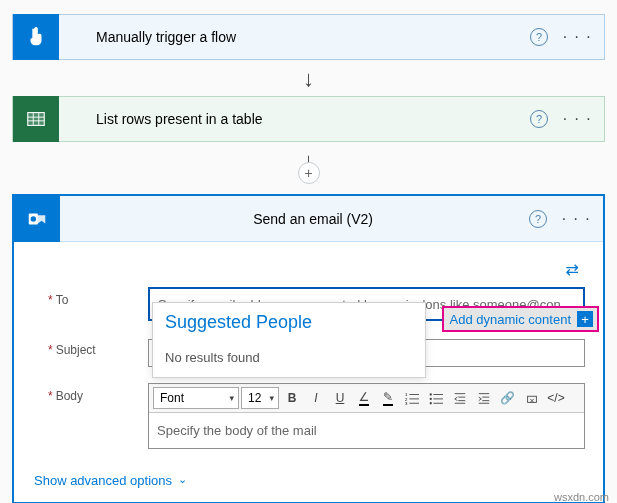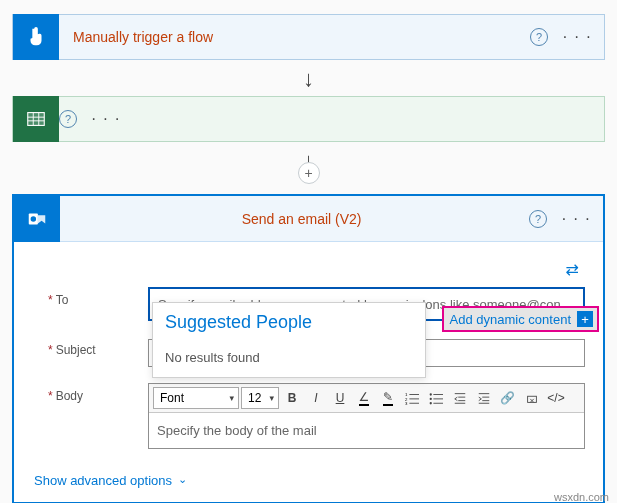--- a/index.html
+++ b/index.html
@@ -4,21 +4,21 @@
 <style>
   * { box-sizing: border-box; font-family: "Segoe UI", Arial, sans-serif; }
   body { margin: 0; padding: 14px 12px; background: #fafafa; width: 617px; }
   .card { border: 1px solid #c7dff5; background: #f2f8ff; display: flex; align-items: center; height: 46px; }
   .card.blue { border-color: #b0cde6; background: #eff6fc; }
   .card.green { border-color: #b9d9c4; background: #eef7f1; }
   .card .iconbox { width: 46px; height: 46px; display: flex; align-items: center; justify-content: center; color: #fff; flex-shrink: 0; }
   .card.blue .iconbox { background: #0078d4; }
   .card.green .iconbox { background: #207245; }
   .card.outlook .iconbox { background: #0078d4; }
-  .card .title { flex: 1; padding-left: 14px; font-size: 14px; color: #c2410c; }
+  .card .title { flex: 1; padding-left: 28px; font-size: 14px; color: #000000; margin-left: 9px; }
   .card .ra { display: flex; align-items: center; padding-right: 12px; gap: 14px; }
   .help { width: 18px; height: 18px; border: 1px solid #5285b0; border-radius: 50%; display: flex; align-items: center; justify-content: center; font-size: 11px; color: #5285b0; }
   .dots { font-size: 16px; letter-spacing: 1px; color: #444; }
   .arrow { text-align: center; font-size: 22px; color: #444; padding: 6px 0 4px; }
   .plusbadge { width: 22px; height: 22px; border: 1px solid #c7cdd1; background: #fff; border-radius: 50%; margin: -12px auto 10px; display: flex; align-items: center; justify-content: center; font-size: 14px; color: #666; position: relative; z-index: 2; }
   .email-card { border: 2px solid #0078d4; background: #fff; }
   .email-header { display: flex; align-items: center; height: 46px; background: #eff6fc; text-align: center; }
   .email-body { padding: 14px 18px 14px 40px; position: relative; }
   .swap { text-align: right; color: #0078d4; font-size: 16px; padding: 4px 6px 8px 0; }
   .row { display: flex; align-items: flex-start; margin-bottom: 16px; position: relative; }
@@ -67,20 +67,21 @@
   <div class="iconbox">
     <svg viewBox="0 0 24 24" width="22" height="22">
         <rect x="3" y="5" width="18" height="14" fill="#fff" opacity=".2"></rect>
         <rect x="3" y="5" width="18" height="14" fill="none" stroke="#fff" stroke-width="1.2"></rect>
         <line x1="3" y1="10" x2="21" y2="10" stroke="#fff"></line>
         <line x1="3" y1="14" x2="21" y2="14" stroke="#fff"></line>
         <line x1="9" y1="5" x2="9" y2="19" stroke="#fff"></line>
         <line x1="15" y1="5" x2="15" y2="19" stroke="#fff"></line>
       </svg>
   </div>
+  <div class="title">List rows present in a table</div>
   <div class="ra">
     <div class="help">?</div>
     <div class="dots">· · ·</div>
   </div>
 </div>
 
 <div class="arrow" style="padding-bottom:0">↓</div>
 <div class="plusbadge">+</div>
 
 <div class="email-card">

